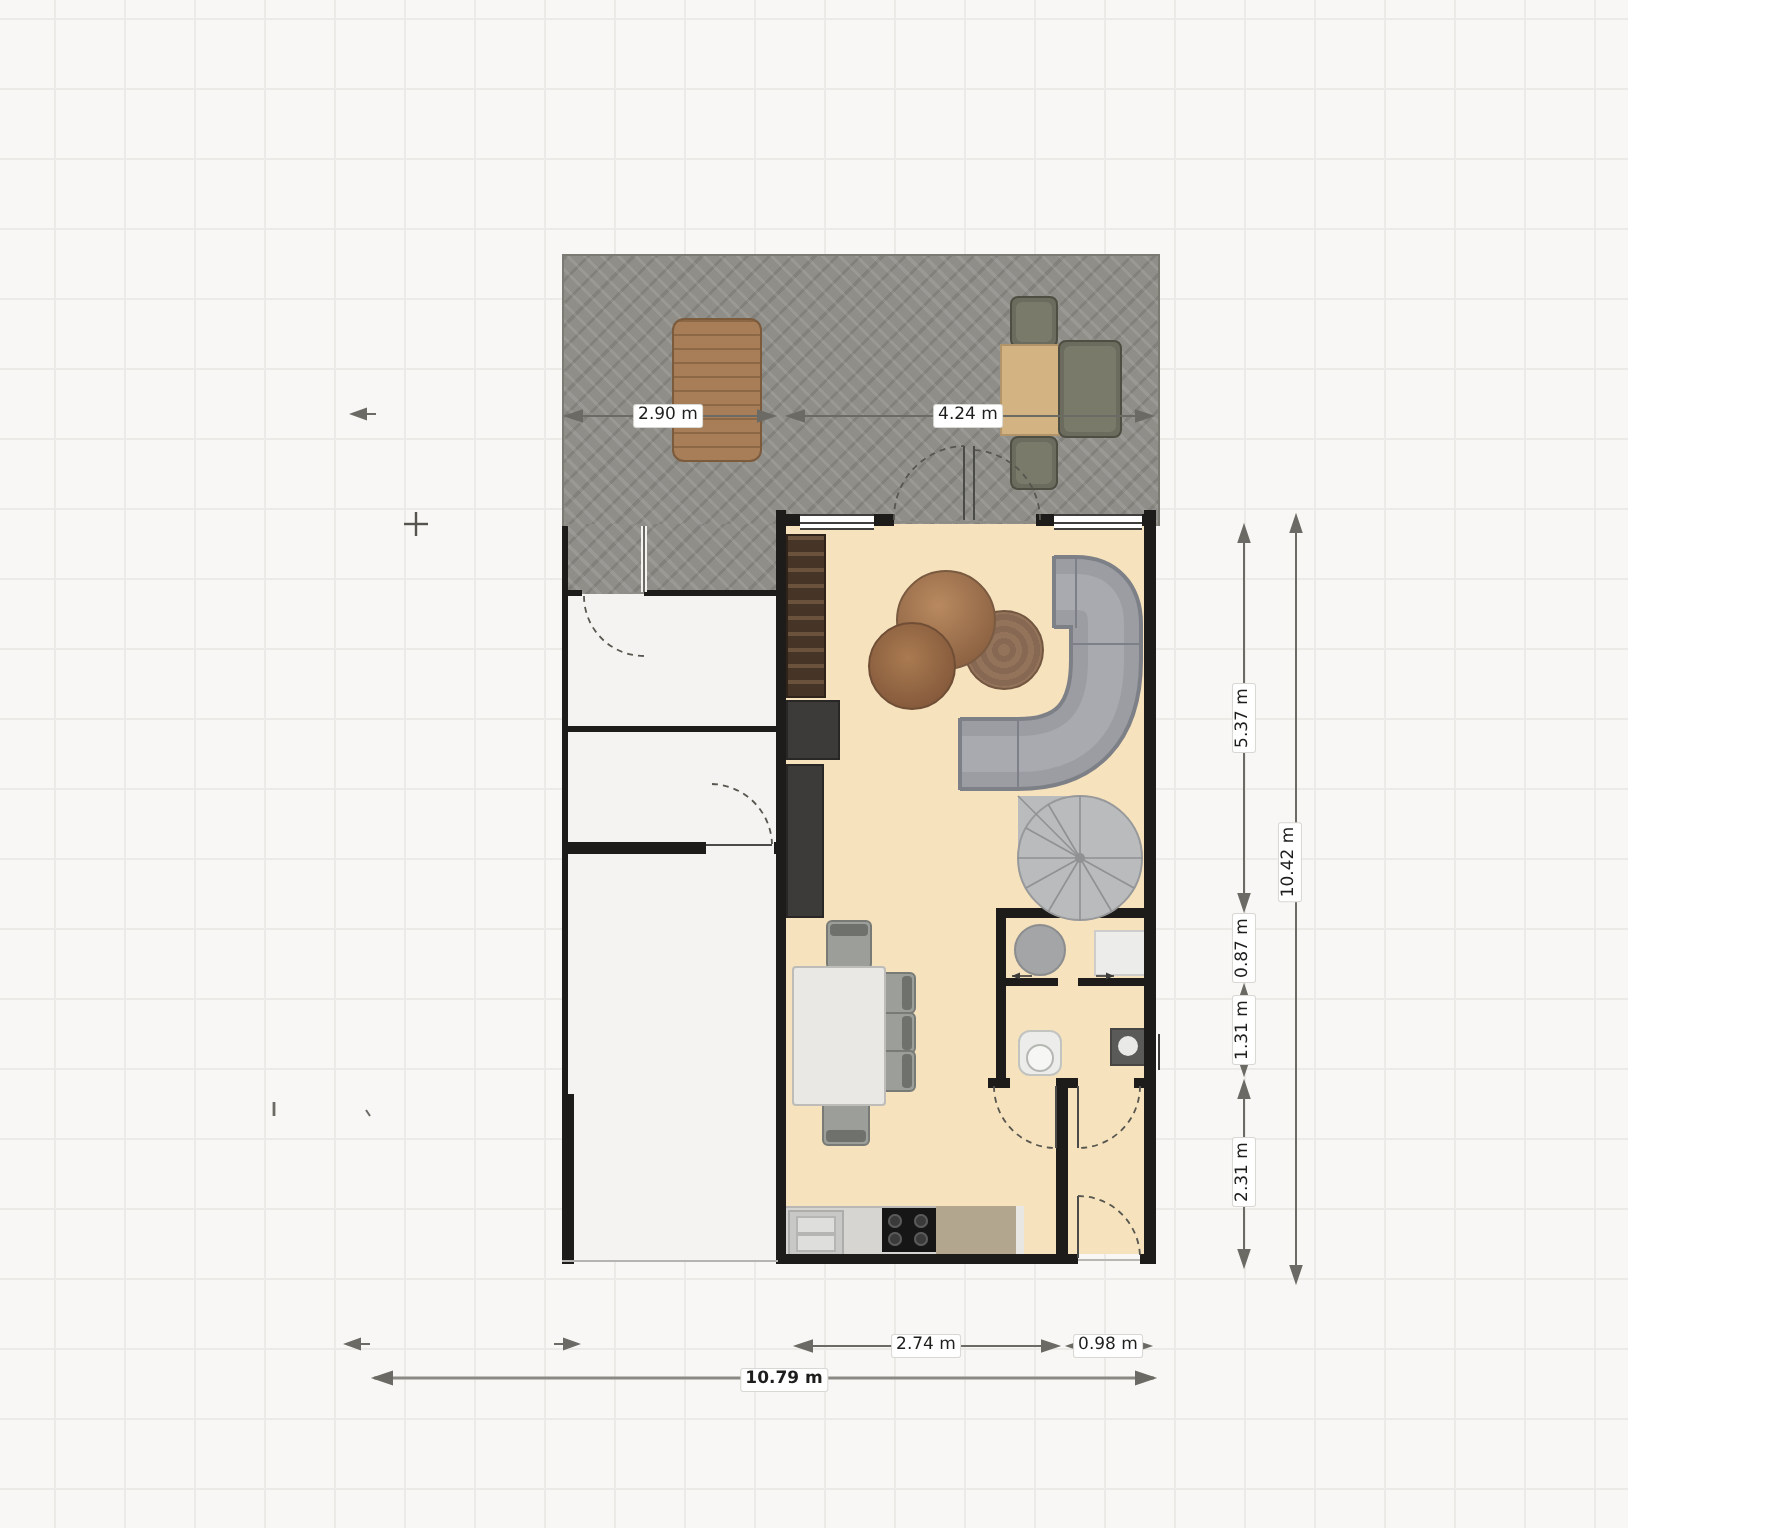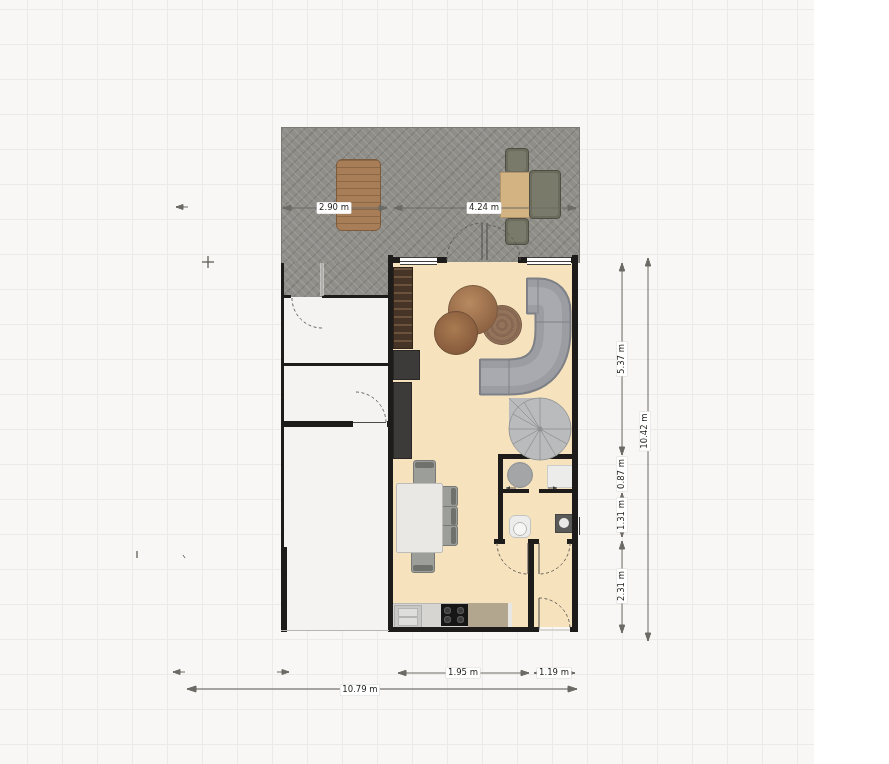--- a/index.html
+++ b/index.html
@@ -250,17 +250,17 @@
     </g>
   </svg>
 
   <div class="dimlabel" style="left:334px;top:208px;">2.90 m</div>
   <div class="dimlabel" style="left:484px;top:208px;">4.24 m</div>
   <div class="dimlabel vert" style="left:622px;top:359px;">5.37 m</div>
   <div class="dimlabel vert" style="left:622px;top:474px;">0.87 m</div>
   <div class="dimlabel vert" style="left:622px;top:515px;">1.31 m</div>
   <div class="dimlabel vert" style="left:622px;top:586px;">2.31 m</div>
   <div class="dimlabel vert" style="left:645px;top:431px;">10.42 m</div>
-  <div class="dimlabel" style="left:463px;top:673px;">1.95 m</div>
-  <div class="dimlabel" style="left:554px;top:673px;">1.19 m</div>
-  <div class="dimlabel" style="left:360px;top:690px;">10.79 m</div>
+  <div class="dimlabel" style="left:463px;top:673px;">2.74 m</div>
+  <div class="dimlabel" style="left:554px;top:673px;">0.98 m</div>
+  <div class="dimlabel" style="left:392px;top:690px;font-weight:bold;">10.79 m</div>
 
 </div>
 
 </body></html>

